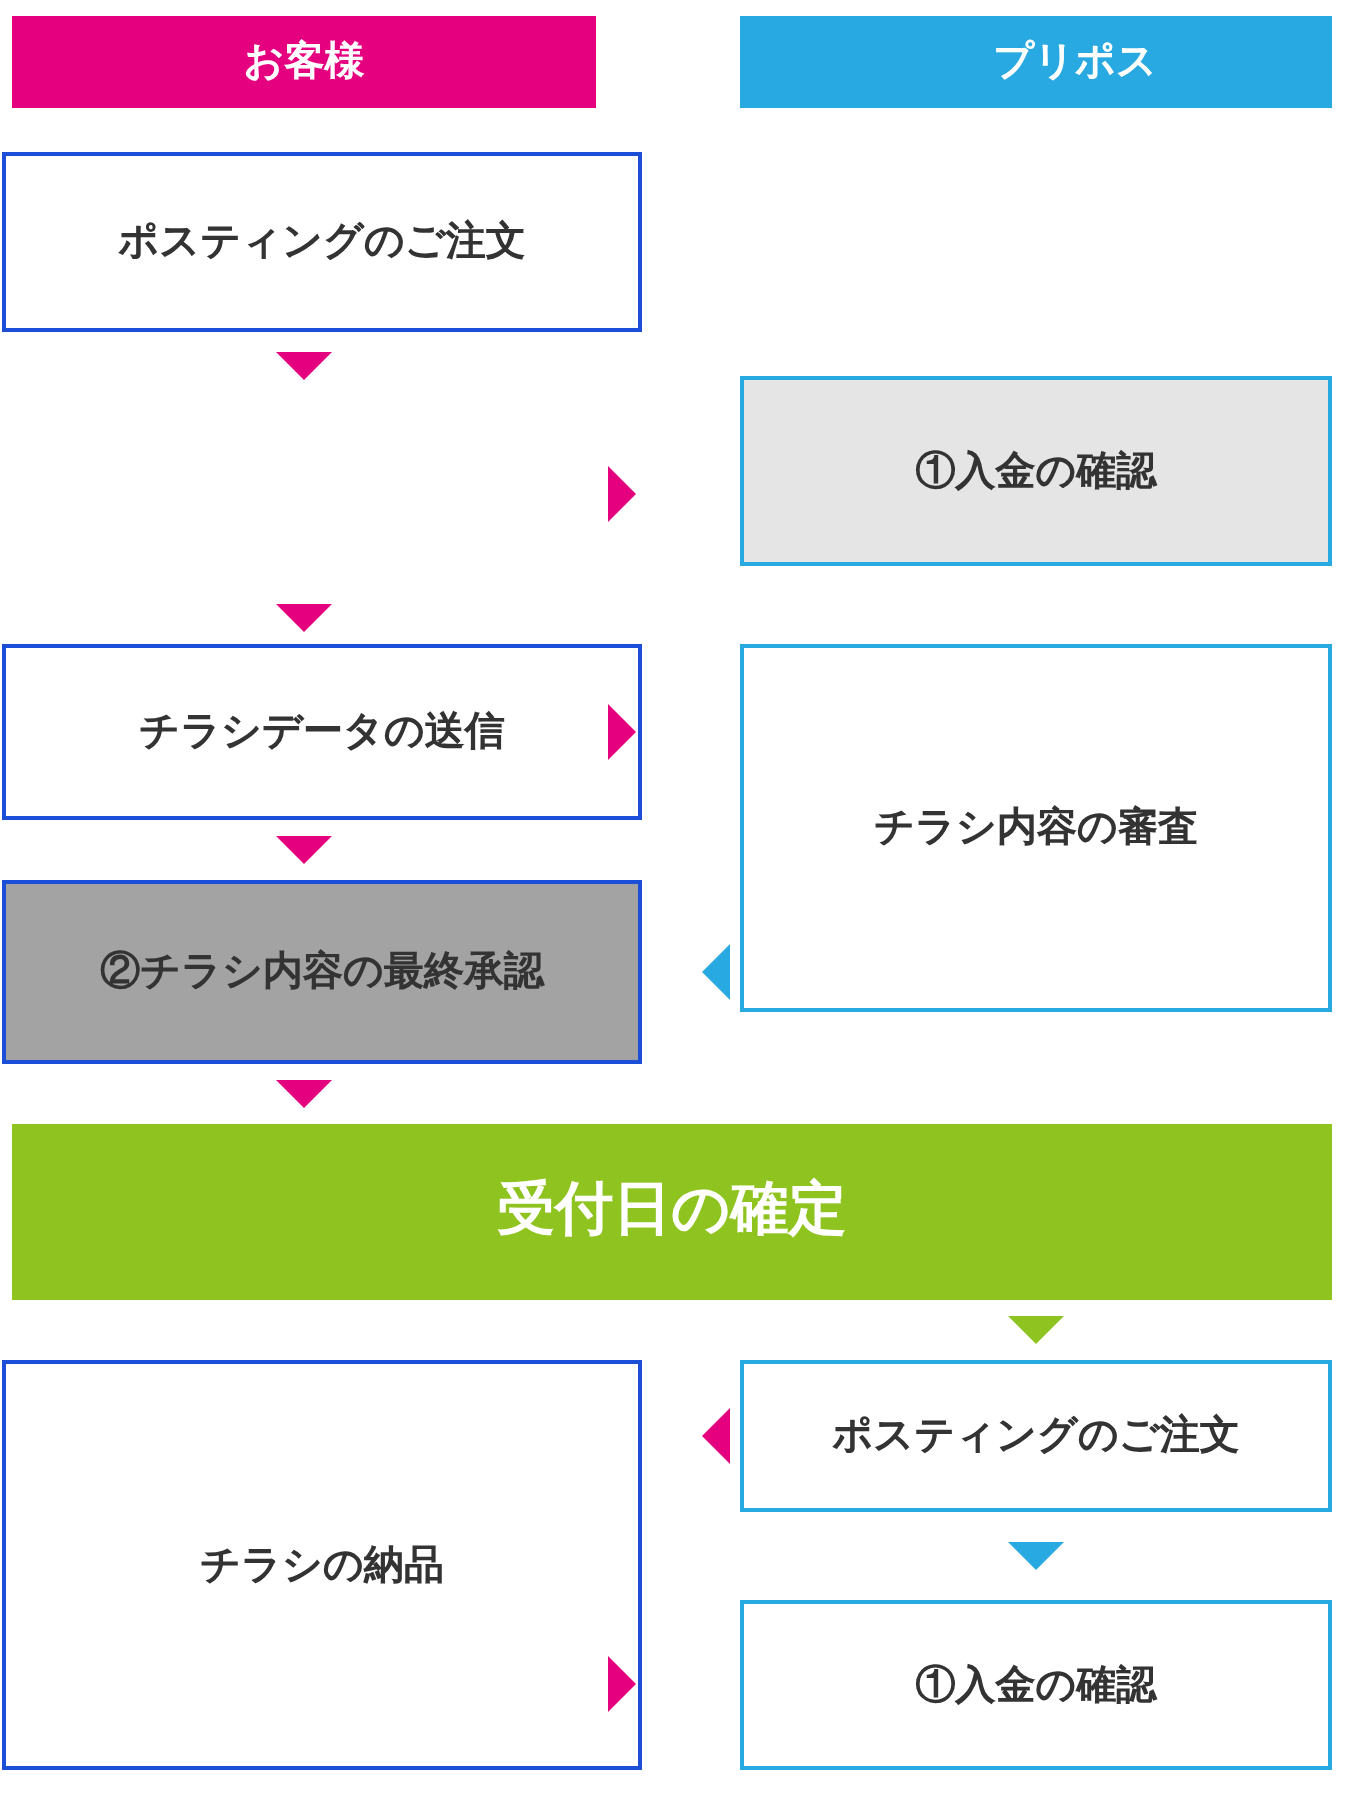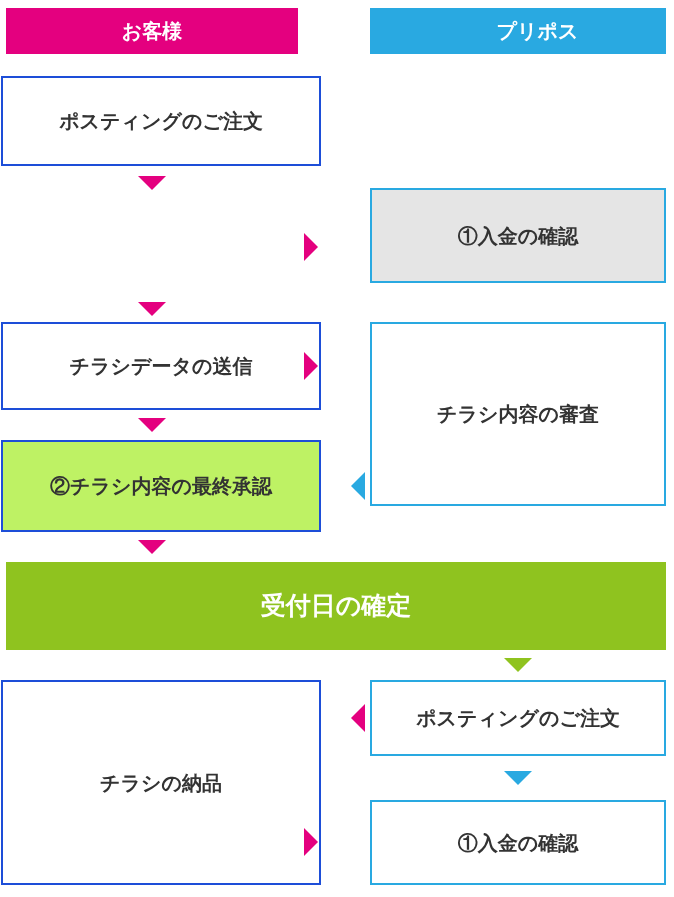--- a/index.html
+++ b/index.html
@@ -28,31 +28,31 @@
   .hdr { top: 8px; height: 46px; color: #ffffff; }
   .hdr-customer { left: 6px; width: 292px; background: #e4007f; }
   .hdr-pripos  { left: 370px; width: 296px; background: #29a9e1; padding-left: 39px; }
 
   .cbox { left: 1px;  width: 320px; background: #ffffff; border: 2px solid #1d4ed8; }
   .pbox { left: 370px; width: 296px; background: #ffffff; border: 2px solid #29a9e1; }
 
   #c1 { top: 76px;  height: 90px; }
   #c2 { top: 200px; height: 95px; }
   #c3 { top: 322px; height: 88px; }
-  #c4 { top: 440px; height: 92px; background: #bef264; }
+  #c4 { top: 440px; height: 92px; background: #a3a3a3; }
   #c5 { top: 680px; height: 205px; }
 
   #p1 { top: 188px; height: 95px; background: #e5e5e5; }
   #p2 { top: 322px; height: 184px; }
   #p3 { top: 680px; height: 76px; }
   #p4 { top: 800px; height: 85px; }
 
   #milestone {
     left: 6px; top: 562px; width: 660px; height: 88px;
-    background: #8fc31f; color: #ffffff; font-size: 25px;
+    background: #8fc31f; color: #ffffff; font-size: 29px;
   }
   .sub { font-size: 16px; margin-top: 3px; }
 
   .tri { position: absolute; width: 0; height: 0; }
   .tri-down-pink  { border-left: 14px solid transparent; border-right: 14px solid transparent; border-top: 14px solid #e4007f; }
   .tri-down-blue  { border-left: 14px solid transparent; border-right: 14px solid transparent; border-top: 14px solid #29a9e1; }
   .tri-down-green { border-left: 14px solid transparent; border-right: 14px solid transparent; border-top: 14px solid #8fc31f; }
   .tri-right-pink { border-top: 14px solid transparent; border-bottom: 14px solid transparent; border-left: 14px solid #e4007f; }
   .tri-left-blue  { border-top: 14px solid transparent; border-bottom: 14px solid transparent; border-right: 14px solid #29a9e1; }
   .tri-left-pink  { border-top: 14px solid transparent; border-bottom: 14px solid transparent; border-right: 14px solid #e4007f; }

